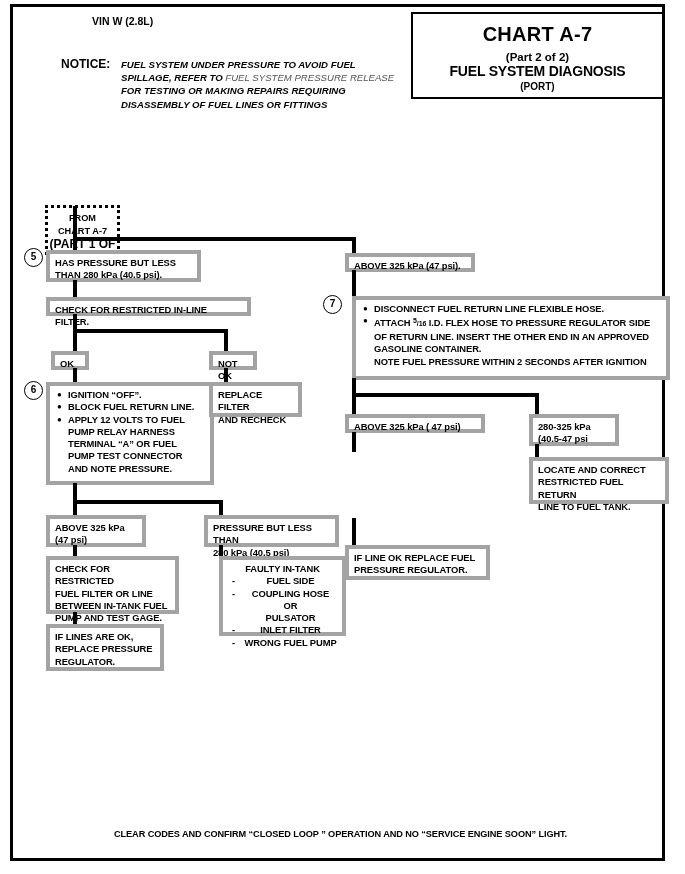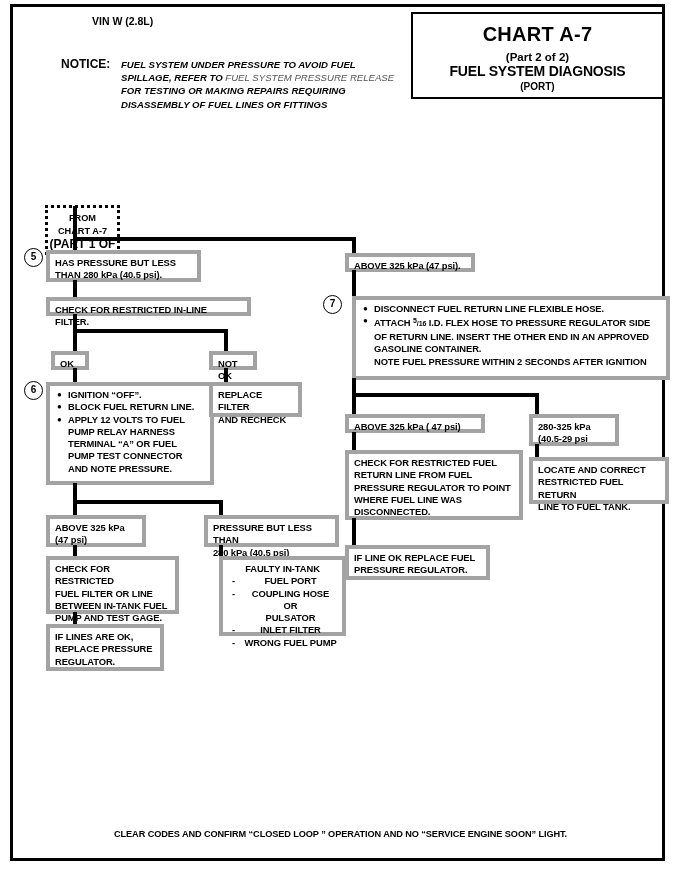--- a/index.html
+++ b/index.html
@@ -163,21 +163,21 @@
 
   <div class="box" style="left:33px;top:617px;width:118px;height:47px;">
     <div>IF LINES ARE  OK,</div>
     <div>REPLACE PRESSURE</div>
     <div>REGULATOR.</div>
   </div>
 
   <div class="box" style="left:206px;top:549px;width:127px;height:80px;text-align:center;">
     <div>FAULTY IN-TANK</div>
     <ul class="dash">
-      <li><span class="dash">-</span><span>FUEL PORT</span></li>
+      <li><span class="dash">-</span><span>FUEL SIDE</span></li>
       <li><span class="dash">-</span><span>COUPLING HOSE OR</span>
         <div>PULSATOR</div>
       </li>
       <li><span class="dash">-</span><span>INLET FILTER</span></li>
       <li><span class="dash">-</span><span>WRONG FUEL PUMP</span></li>
     </ul>
   </div>
 
   <div class="box" style="left:332px;top:246px;width:130px;height:19px;padding-top:3px;">ABOVE 325 kPa (47 psi).</div>
 
@@ -198,33 +198,26 @@
 
   <div class="v" style="left:339px;top:371px;height:18px;"></div>
   <div class="h" style="left:339px;top:386px;width:187px;"></div>
   <div class="v" style="left:339px;top:386px;height:23px;"></div>
   <div class="v" style="left:522px;top:386px;height:23px;"></div>
 
   <div class="box" style="left:332px;top:407px;width:140px;height:19px;padding-top:3px;">ABOVE 325 kPa ( 47 psi)</div>
 
   <div class="box" style="left:516px;top:407px;width:90px;height:32px;">
     <div>280-325 kPa</div>
-    <div>(40.5-29 psi</div>
+    <div>(40.5-47 psi</div>
   </div>
 
   <div class="v" style="left:339px;top:425px;height:20px;"></div>
   <div class="v" style="left:522px;top:437px;height:14px;"></div>
 
-  <div class="box" style="left:332px;top:443px;width:178px;height:70px;">
-    <div>CHECK FOR RESTRICTED FUEL</div>
-    <div>RETURN LINE FROM FUEL</div>
-    <div>PRESSURE REGULATOR TO POINT</div>
-    <div>WHERE FUEL LINE WAS</div>
-    <div>DISCONNECTED.</div>
-  </div>
 
   <div class="box" style="left:516px;top:450px;width:140px;height:47px;">
     <div>LOCATE AND CORRECT</div>
     <div>RESTRICTED FUEL RETURN</div>
     <div>LINE TO FUEL TANK.</div>
   </div>
 
   <div class="v" style="left:339px;top:511px;height:29px;"></div>
 
   <div class="box" style="left:332px;top:538px;width:145px;height:35px;">

